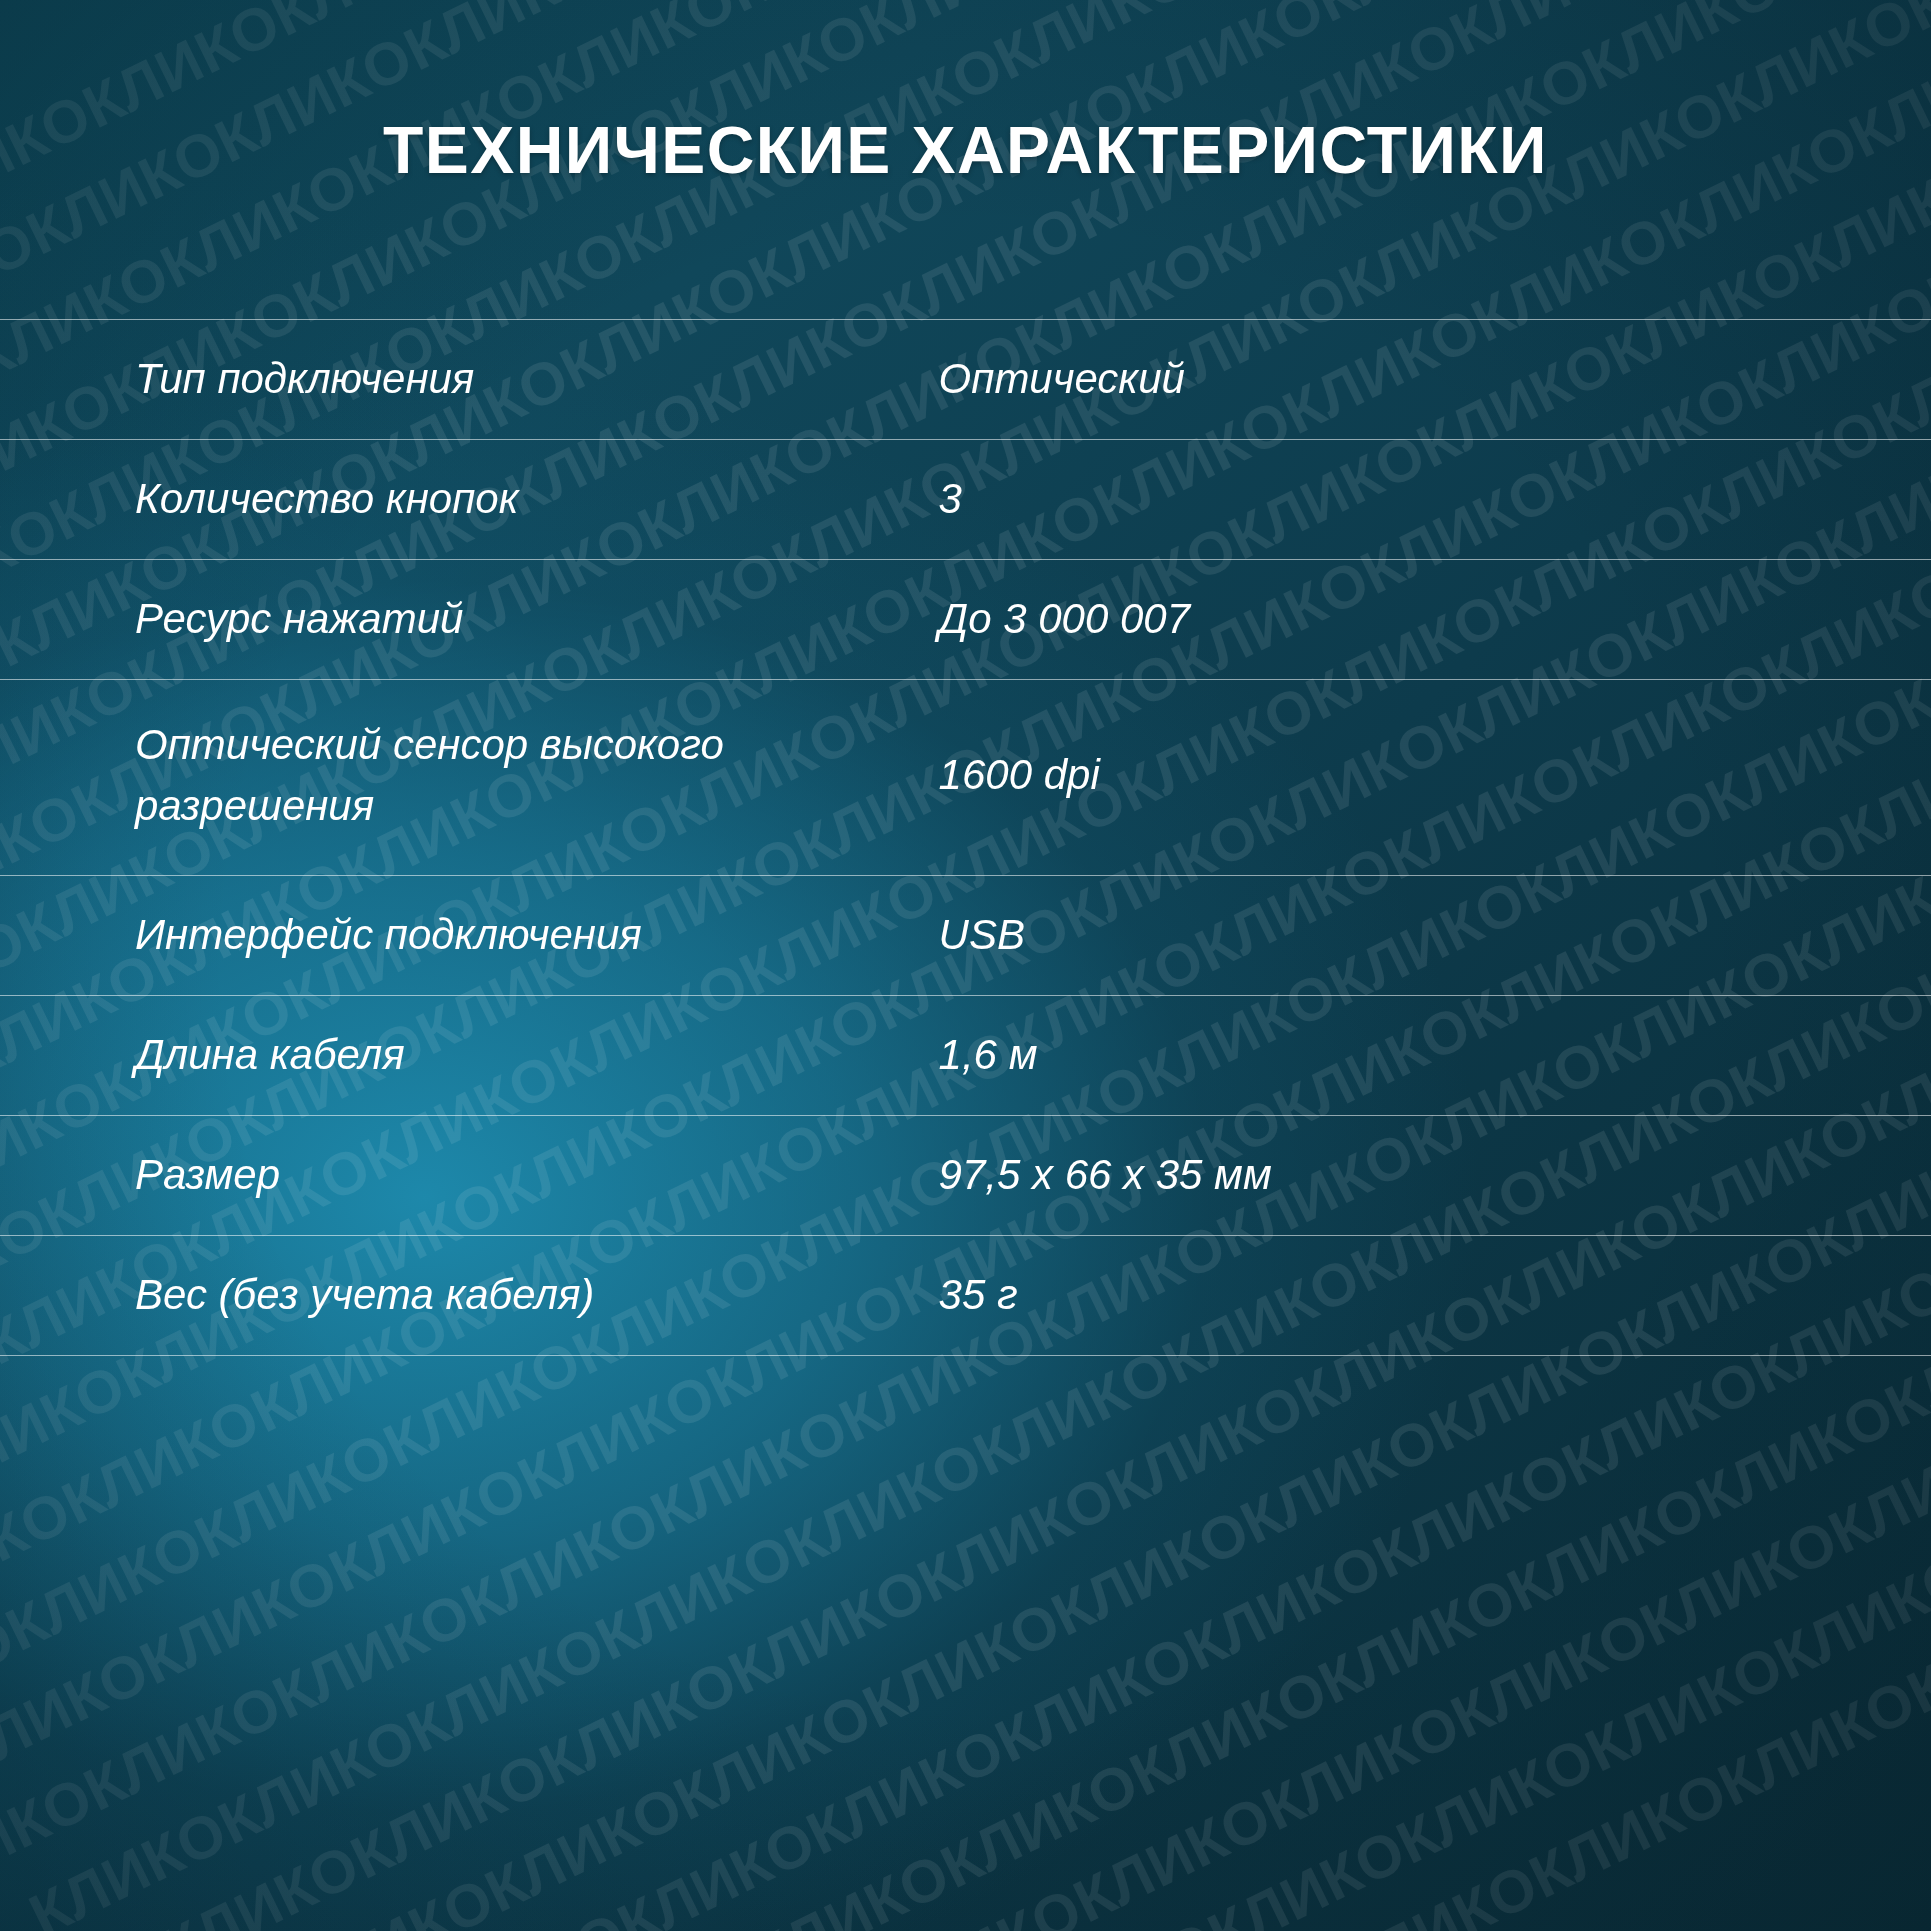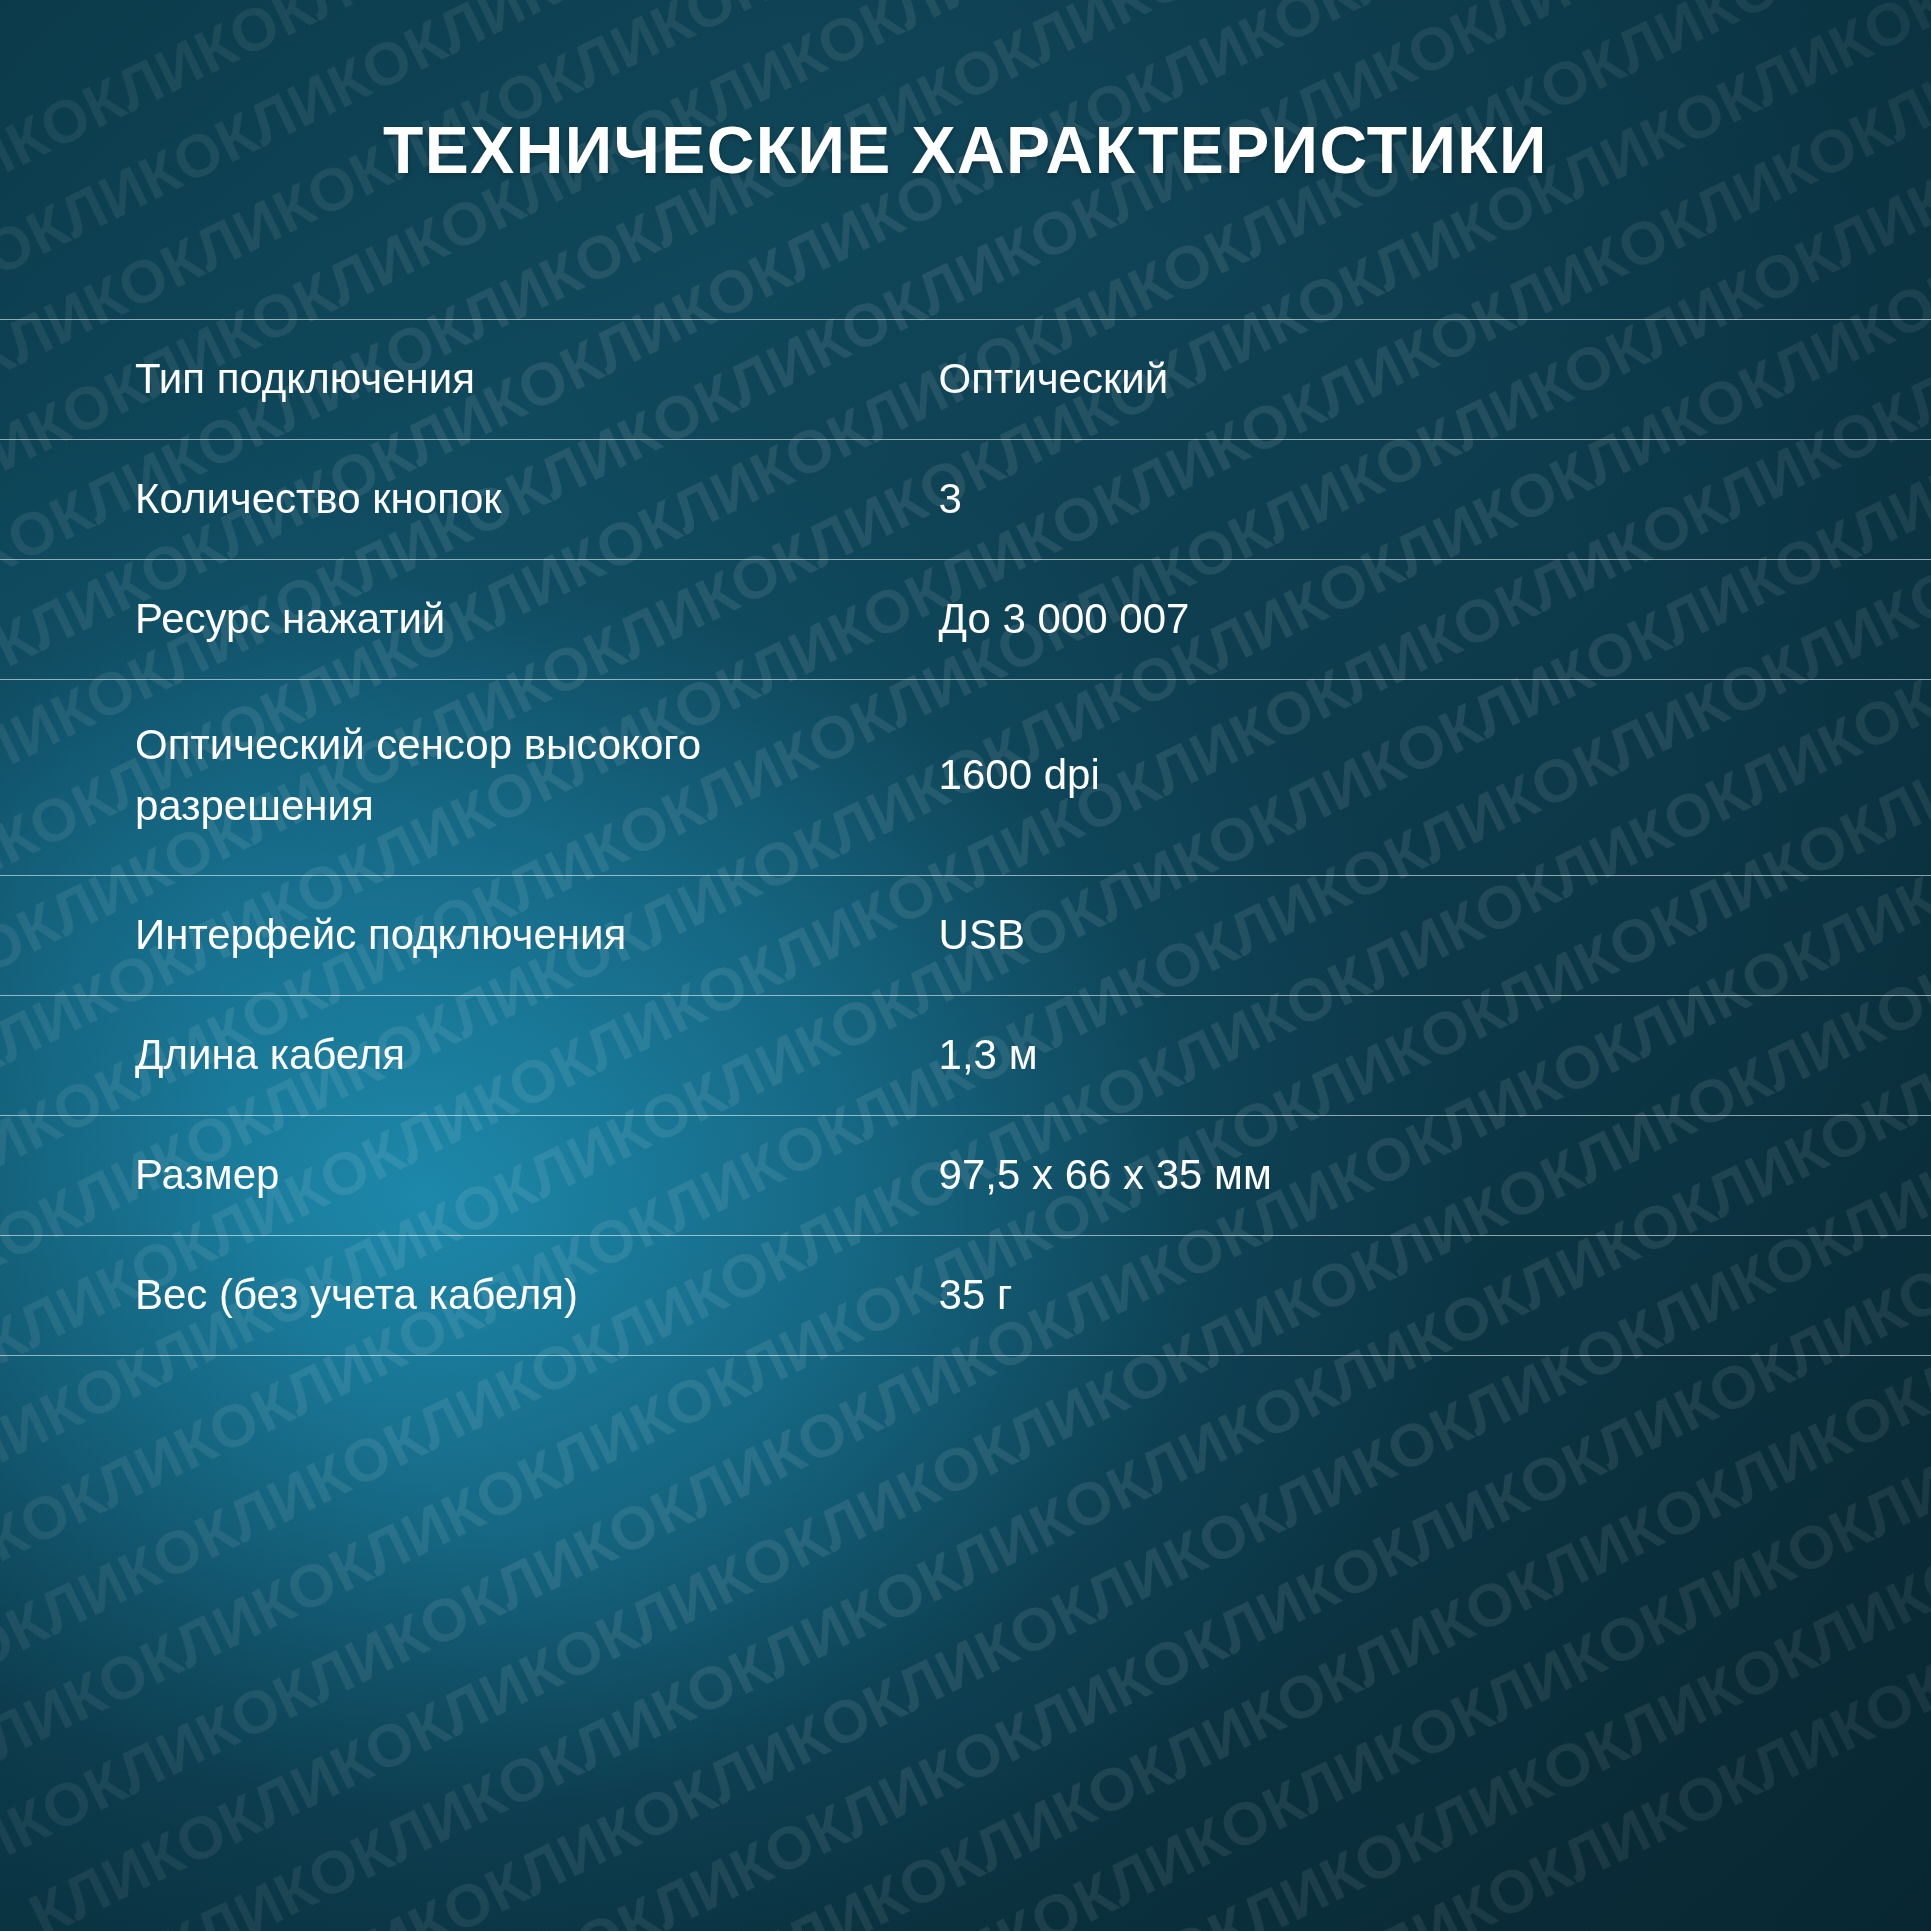--- a/index.html
+++ b/index.html
@@ -79,20 +79,21 @@
 
   .spec-table {
     position: absolute;
     top: 319px;
     left: 0;
     width: 1931px;
     border-collapse: collapse;
   }
   .spec-table tr {
     border-bottom: 1.9px solid rgba(255,255,255,0.55);
+    font-style: italic;
   }
   .spec-table tr:first-child {
     border-top: 1.9px solid rgba(255,255,255,0.55);
   }
   .spec-table td {
     color: #ffffff;
     font-size: 42px;
     font-weight: 400;
     padding: 29px 0 29px 0;
     vertical-align: middle;
@@ -172,21 +173,21 @@
         <tr class="row-tall">
           <td class="cell-label">Оптический сенсор высокого разрешения</td>
           <td class="cell-value"><span class="value-inner">1600 dpi</span></td>
         </tr>
         <tr>
           <td class="cell-label">Интерфейс подключения</td>
           <td class="cell-value"><span class="value-inner">USB</span></td>
         </tr>
         <tr>
           <td class="cell-label">Длина кабеля</td>
-          <td class="cell-value"><span class="value-inner">1,3 м</span></td>
+          <td class="cell-value"><span class="value-inner">1,6 м</span></td>
         </tr>
         <tr>
           <td class="cell-label">Размер</td>
           <td class="cell-value"><span class="value-inner">97,5 x 66 x 35 мм</span></td>
         </tr>
         <tr>
           <td class="cell-label">Вес (без учета кабеля)</td>
           <td class="cell-value"><span class="value-inner">35 г</span></td>
         </tr>
       </tbody>

